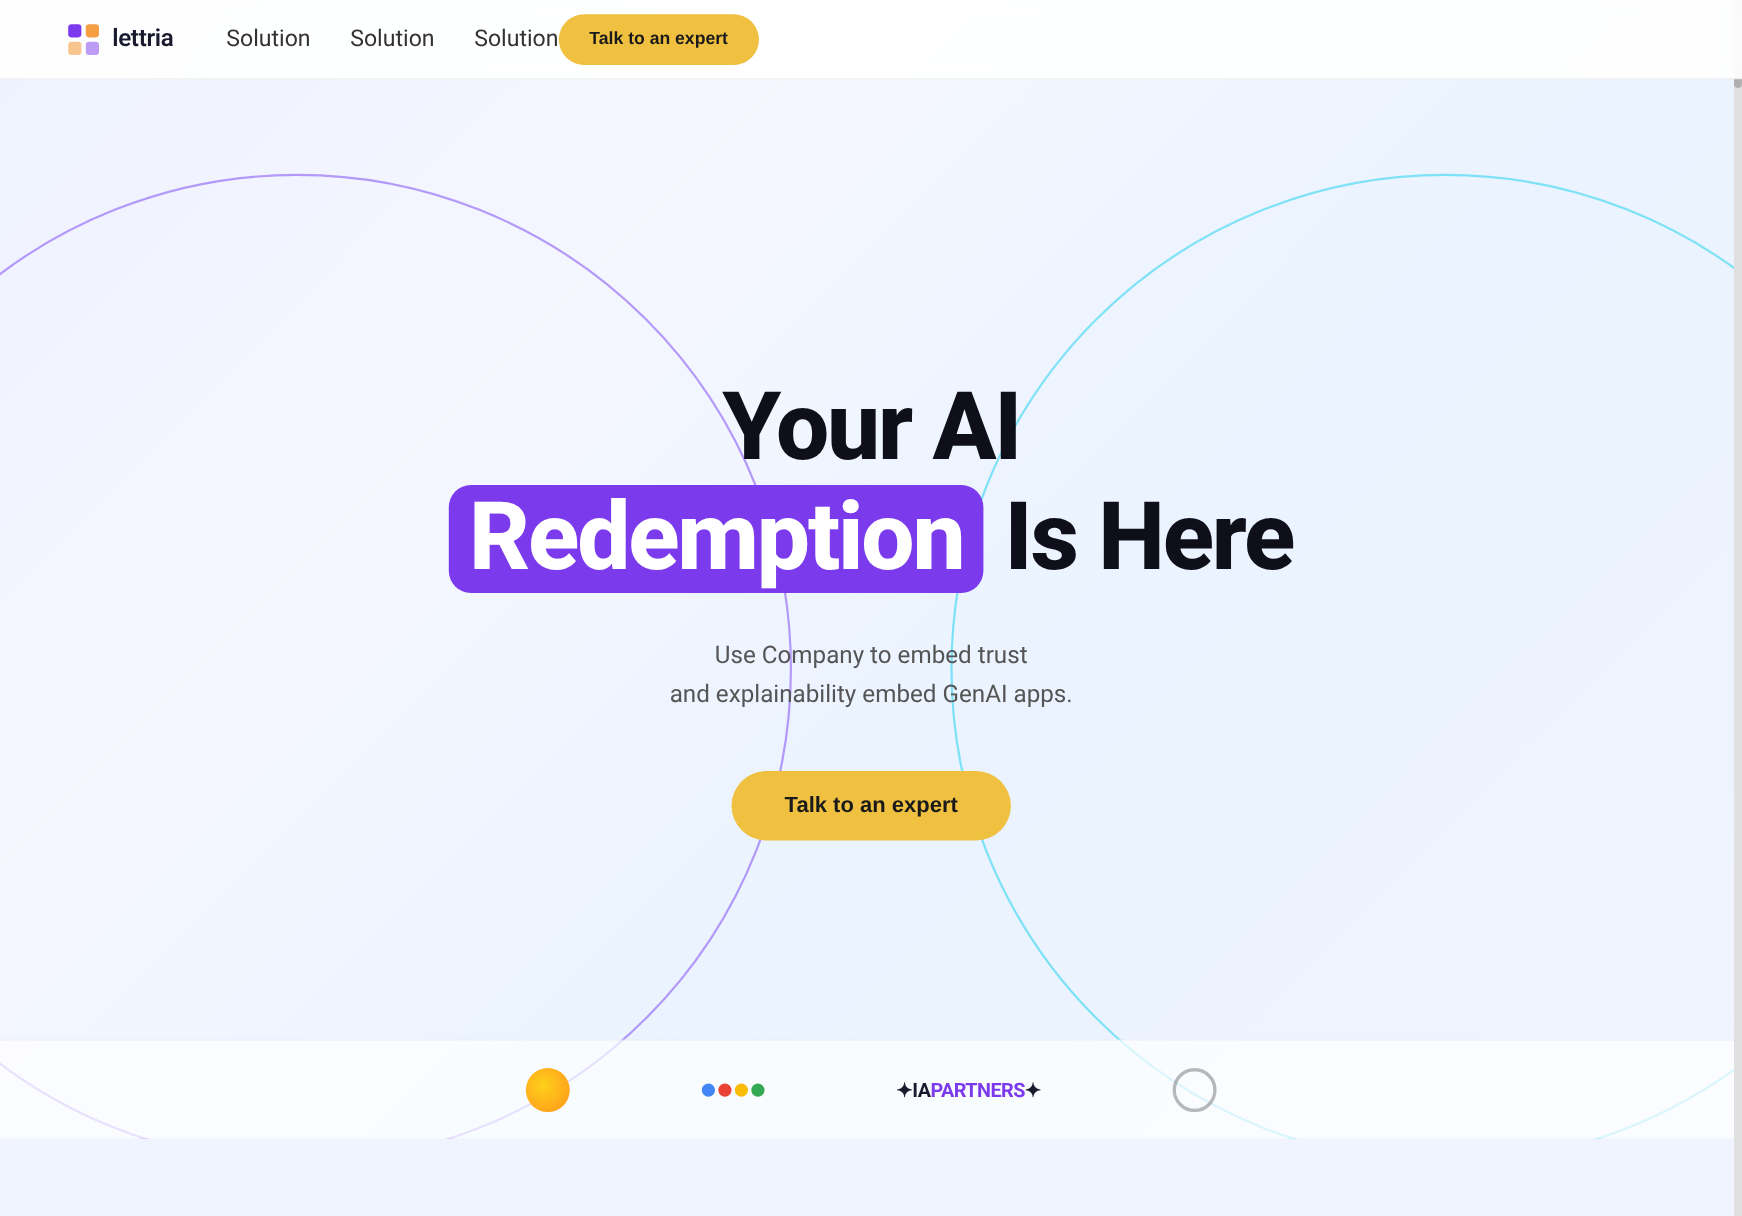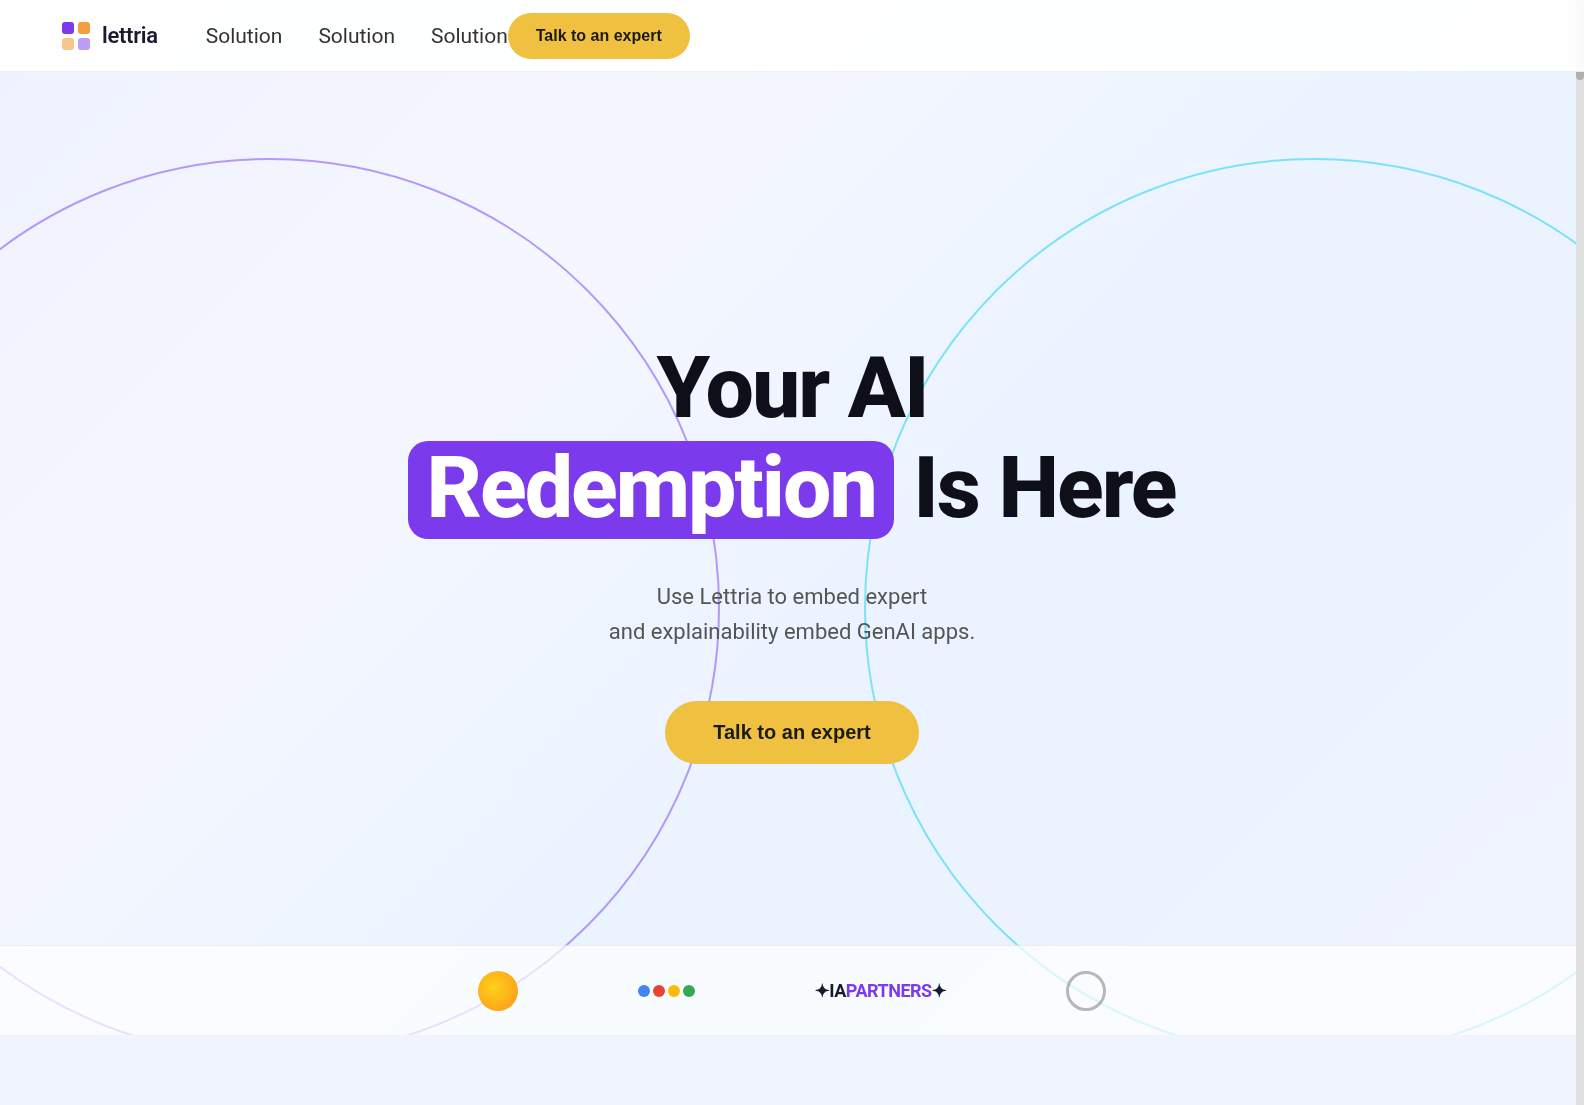--- a/index.html
+++ b/index.html
@@ -297,21 +297,21 @@
 
   <div class="hero-content">
     <h1>
       <span class="hero-title-line1">Your AI</span>
       <span class="hero-title-line2">
         <span class="hero-highlight">Redemption</span><span> Is Here</span>
       </span>
     </h1>
 
     <p class="hero-subtitle">
-      <span>Use Lettria to embed expert</span><br>
+      <span>Use Company to embed trust</span><br>
       <span>and explainability embed GenAI apps.</span>
     </p>
 
     <button class="hero-cta">Talk to an expert</button>
   </div>
 
   <div class="logos-strip">
     <div class="partner-logo">
       <div class="logo-shape-yellow"></div>
     </div>

